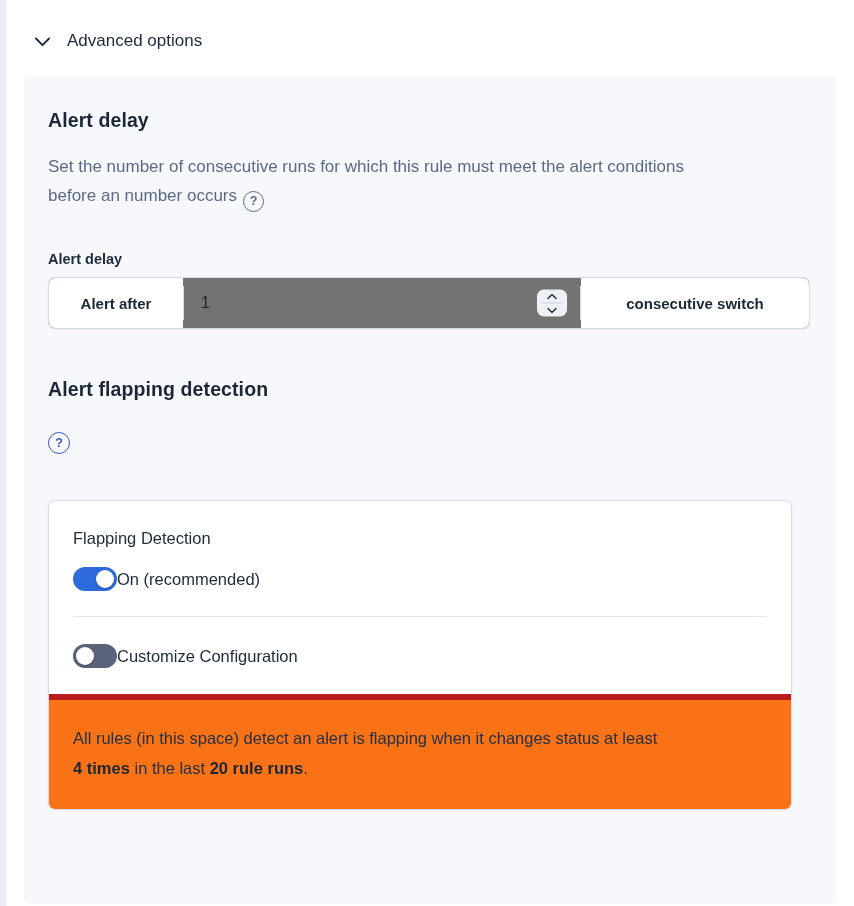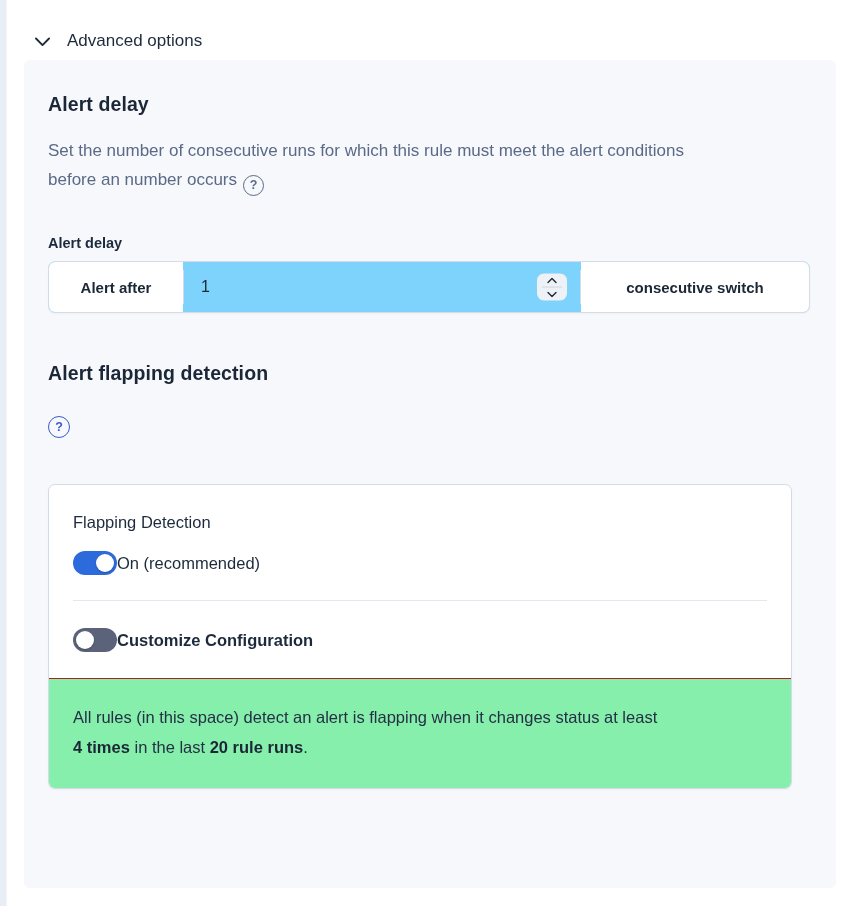--- a/index.html
+++ b/index.html
@@ -19,21 +19,21 @@
   .accordion-header {
     display: flex; align-items: center; gap: 15px;
     padding: 31px 0 0 33px;
     cursor: pointer;
   }
   .accordion-header .chev { display: inline-flex; }
   .accordion-label { font-size: 17px; color: #1d2a3c; }
 
   
   .outer-panel {
-    position: absolute; left: 24px; top: 60px;
+    position: absolute; left: 24px; top: 76px;
     width: 812px; height: 828px;
     background: #f7f8fc;
     border-radius: 6px;
     padding: 33px 24px 22px 24px;
   }
   h3.section-title {
     font-size: 19.5px; font-weight: 700; color: #1b2736;
     letter-spacing: 0.1px;
   }
   .section-desc {
@@ -57,21 +57,21 @@
   .help-icon-row { margin-top: 31px; height: 22px; }
 
   
   .field-label {
     margin-top: 39px;
     font-size: 14.5px; font-weight: 700; color: #1d2a3c;
   }
   .delay-input-group {
     margin-top: 10px;
     width: 762px; height: 52px;
-    background: #7dd3fc;
+    background: #737373;
     border: 1px solid #d3dce8;
     border-radius: 7px;
     box-shadow: 0 1px 2px rgba(30,40,60,0.04);
     display: flex; align-items: stretch;
     overflow: hidden;
   }
   .dig-prepend, .dig-append {
     display: flex; align-items: center; justify-content: center;
     font-size: 15px; font-weight: 700; color: #1b2736;
     background: #ffffff;
@@ -112,40 +112,40 @@
     border-radius: 7px;
     box-shadow: 0 1px 2px rgba(30,40,60,0.04);
     overflow: hidden;
   }
   .fp-body { padding: 28px 24px 26px 24px; }
   .fp-label { font-size: 16.5px; color: #1d2a3c; }
   .toggle-row {
     display: flex; align-items: center; 
     margin-top: 19px; height: 24px;
   }
-  .toggle-row.second { margin-top: 0; font-weight: bold; }
+  .toggle-row.second { margin-top: 0; }
   .toggle {
     position: relative; width: 44px; height: 24px;
     border-radius: 12px; cursor: pointer; flex: 0 0 auto;
   }
   .toggle.on  { background: #2d6bdc; }
   .toggle.off { background: #5a6379; }
   .toggle .knob {
     position: absolute; top: 3px; width: 18px; height: 18px;
     border-radius: 50%; background: #ffffff;
     box-shadow: 0 1px 2px rgba(0,0,0,0.25);
   }
   .toggle.on  .knob { right: 3px; }
   .toggle.off .knob { left: 3px; }
   .toggle-label { font-size: 16.5px; color: #1d2a3c; }
   .fp-divider { height: 1px; background: #e2e7f0; margin: 25px 0 27px 0; }
 
   .fp-footer {
-    background: #86efac;
-    border-top: 1px solid #b91c1c;
+    background: #f97316;
+    border-top: 6px solid #b91c1c;
     padding: 23px 24px 26px 24px;
   }
   .fp-footer-text {
     font-size: 16.5px; line-height: 30px; color: #243044;
     max-width: 585px;
   }
   .fp-footer-text b { font-weight: 700; color: #1b2736; }
 </style>
 </head>
 <body>

